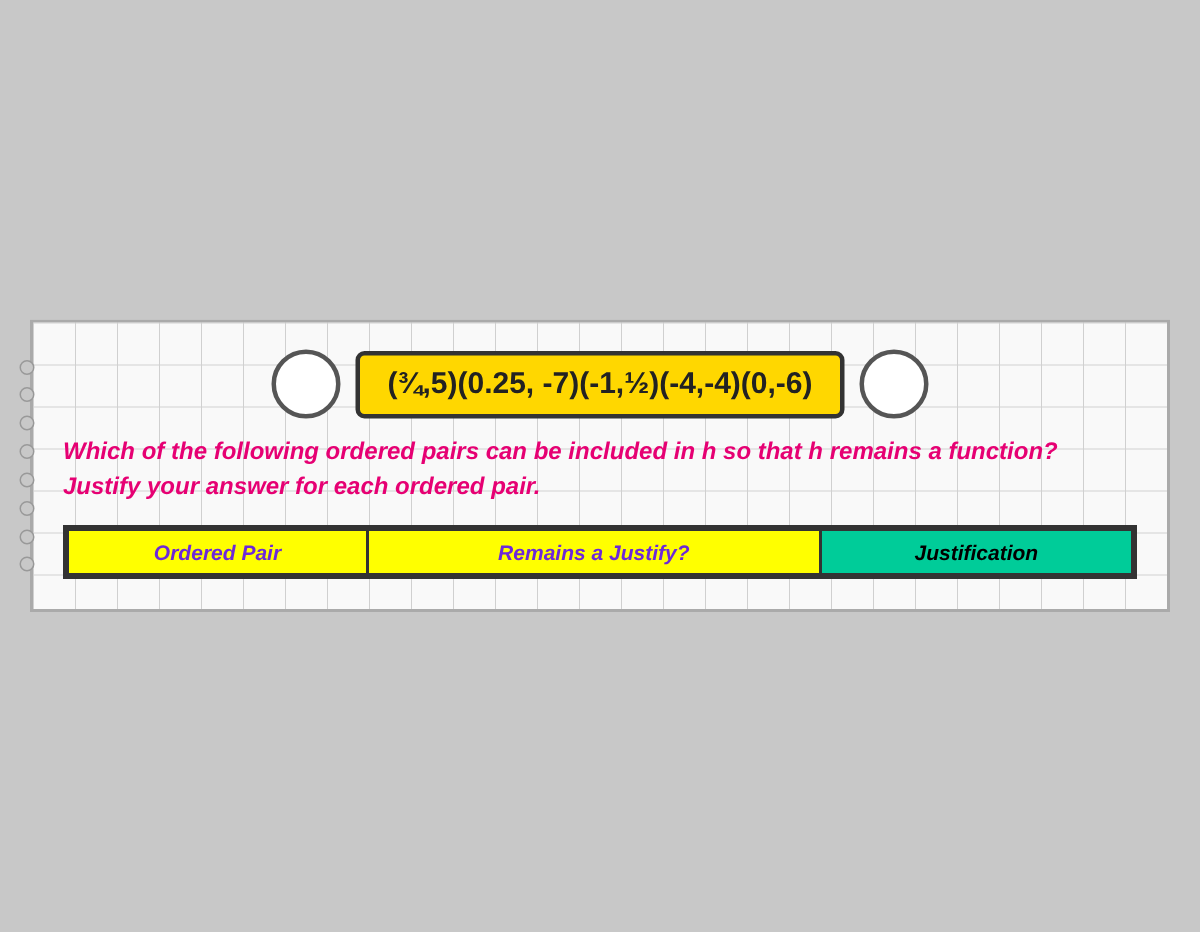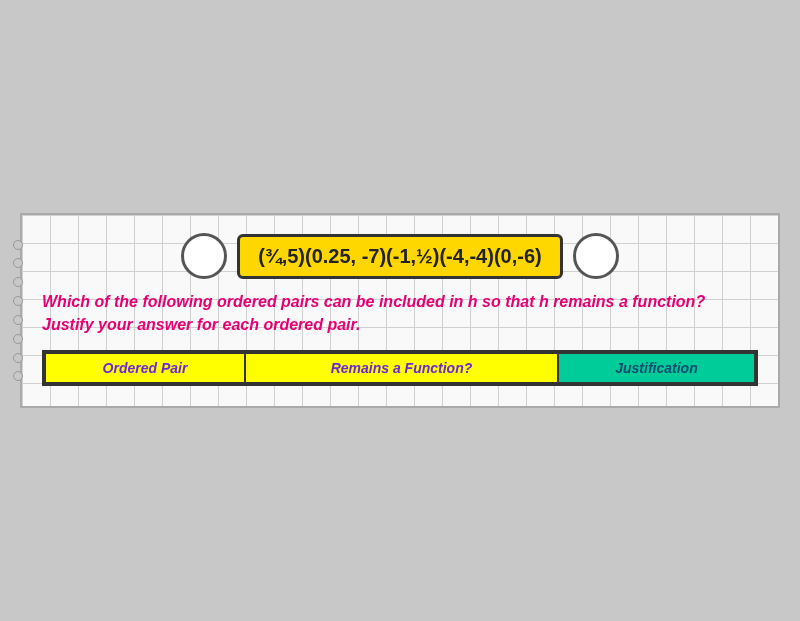--- a/index.html
+++ b/index.html
@@ -112,21 +112,21 @@
       text-align: center;
     }
 
     thead tr th:first-child {
       text-align: center;
       width: 200px;
     }
 
     thead tr th.justification-th {
       background: #00cc99;
-      color: #0c4a6e;
+      color: #000000;
     }
 
     tbody tr td {
       border: 2px solid #333;
       padding: 10px 8px;
       text-align: center;
       background: white;
     }
 
     tbody tr td:first-child {
@@ -183,21 +183,21 @@
     <div class="circle-icon"></div>
   </div>
 
   <div class="question-text">Which of the following ordered pairs can be included in h so that h remains a function? Justify your answer for each ordered pair.</div>
 
   <div class="table-wrapper">
     <table>
       <thead>
         <tr>
           <th>Ordered Pair</th>
-          <th colspan="2">Remains a Function?</th>
+          <th colspan="2">Remains a Justify?</th>
           <th class="justification-th">Justification</th>
         </tr>
       </thead>
       <tbody>
       </tbody>
     </table>
   </div>
 </div>
 
 </body></html>

